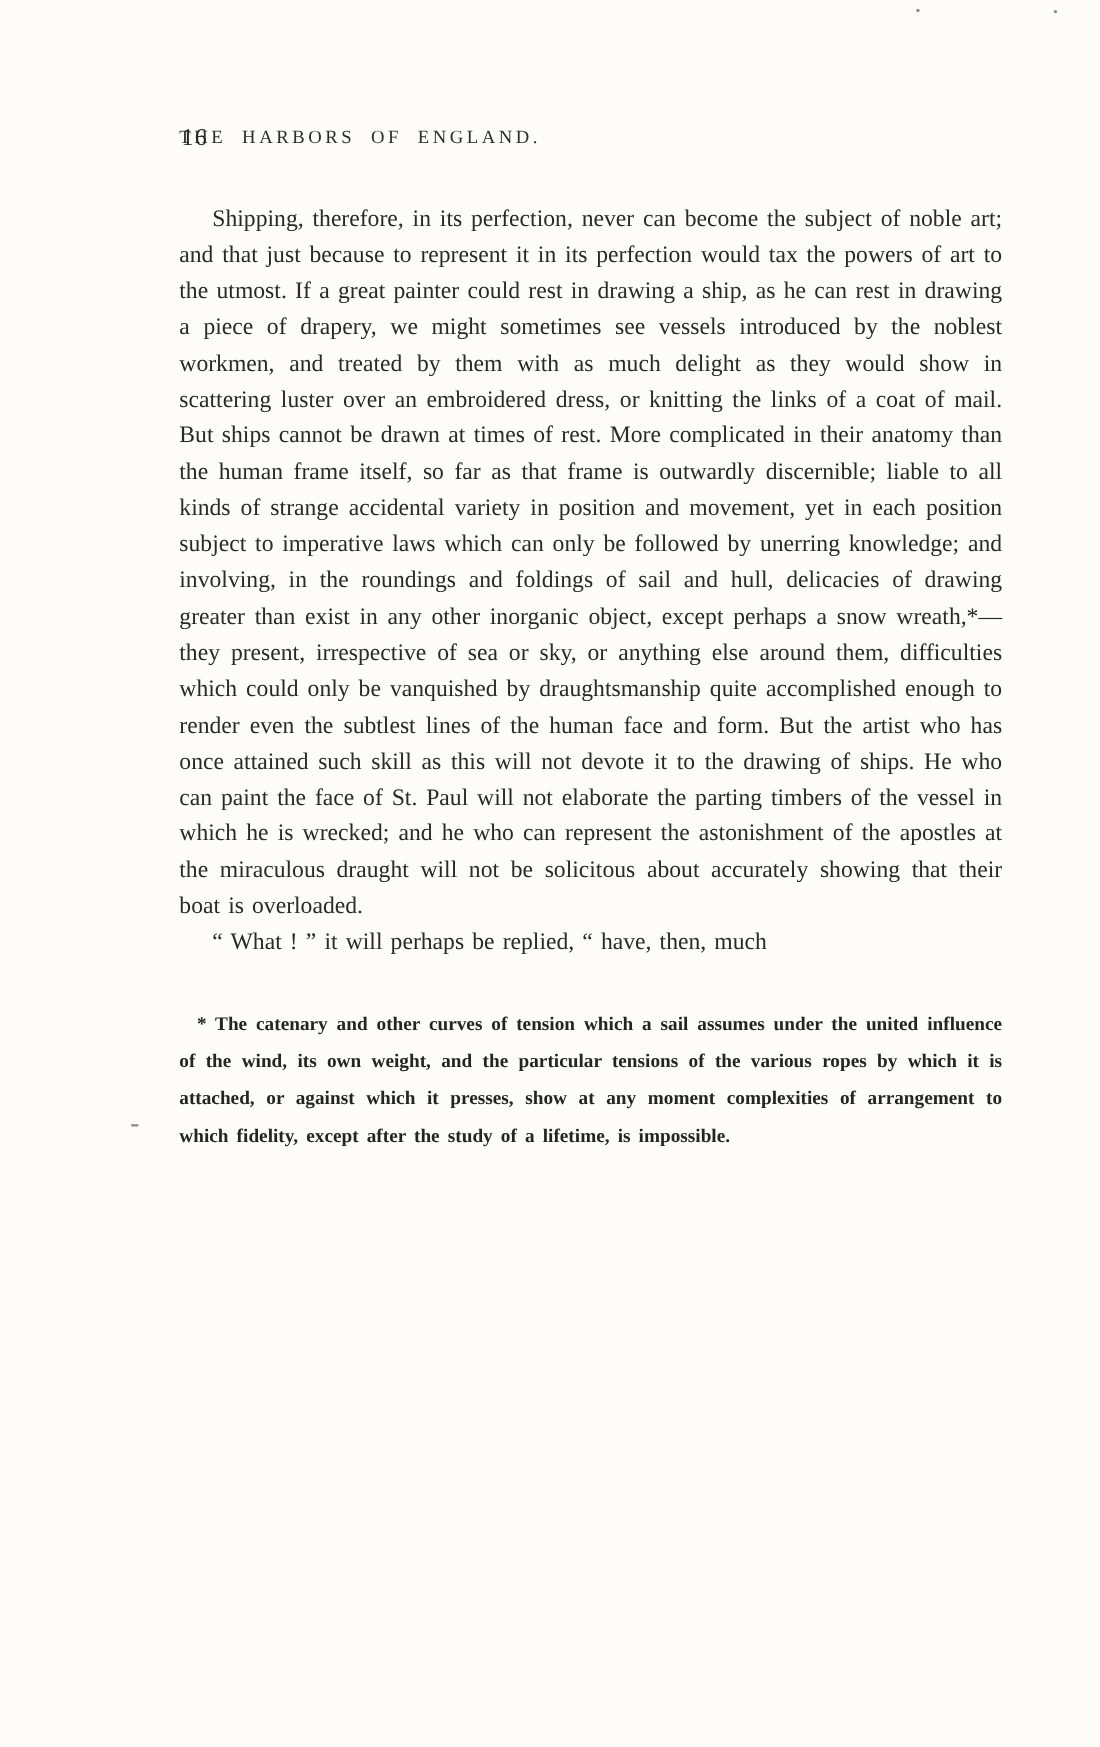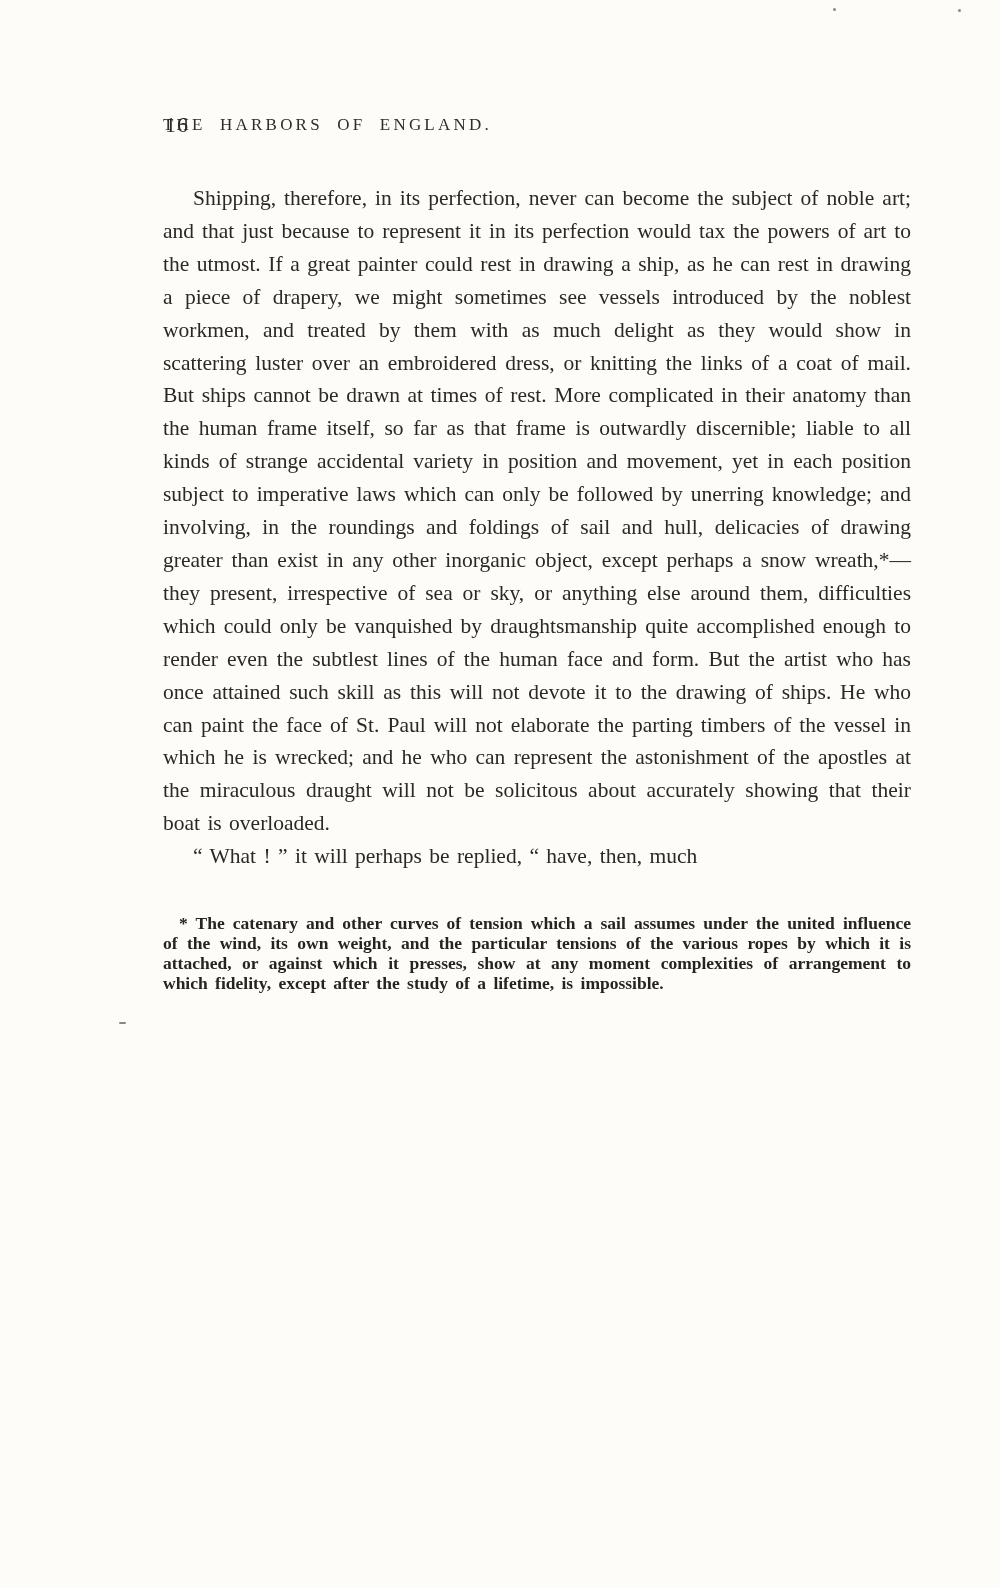--- a/index.html
+++ b/index.html
@@ -55,21 +55,21 @@
   .body-text p {
     margin: 0;
     word-spacing: 2px;
   }
   .body-text p.indented {
     text-indent: 30px;
   }
   .footnote {
     margin-top: 40px;
     font-size: 17.5px;
-    line-height: 20px;
+    line-height: 34px;
     text-align: justify;
     text-indent: 16px;
     font-weight: bold;
     word-spacing: 3px;
     color: #262420;
   }
   
   .artifact {
     position: absolute;
     background: #8b887f;

